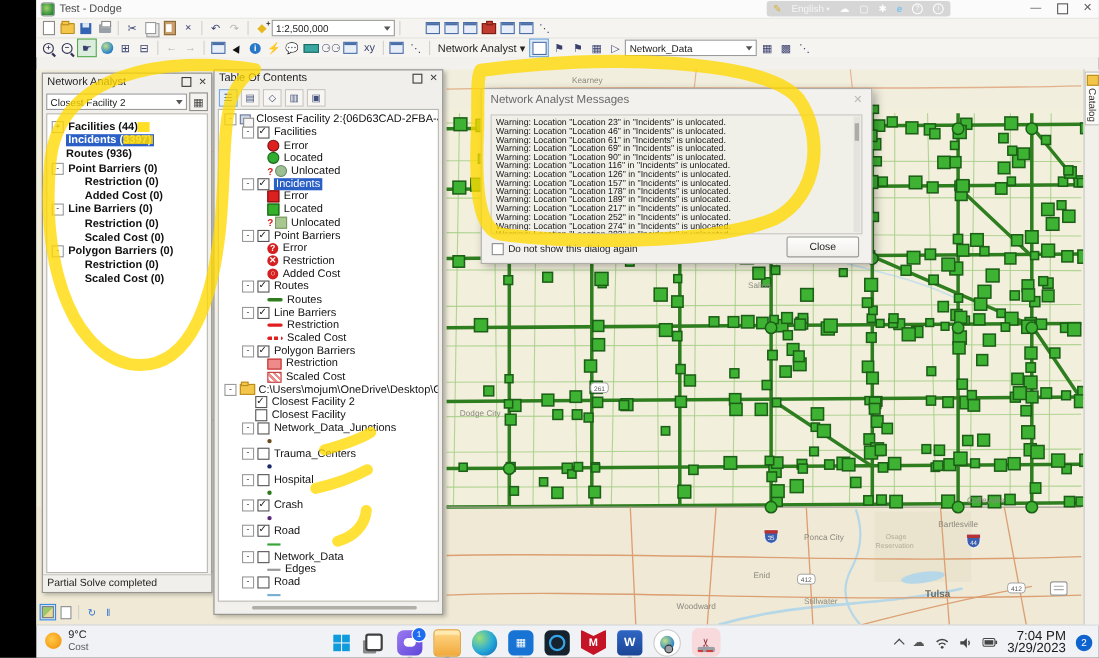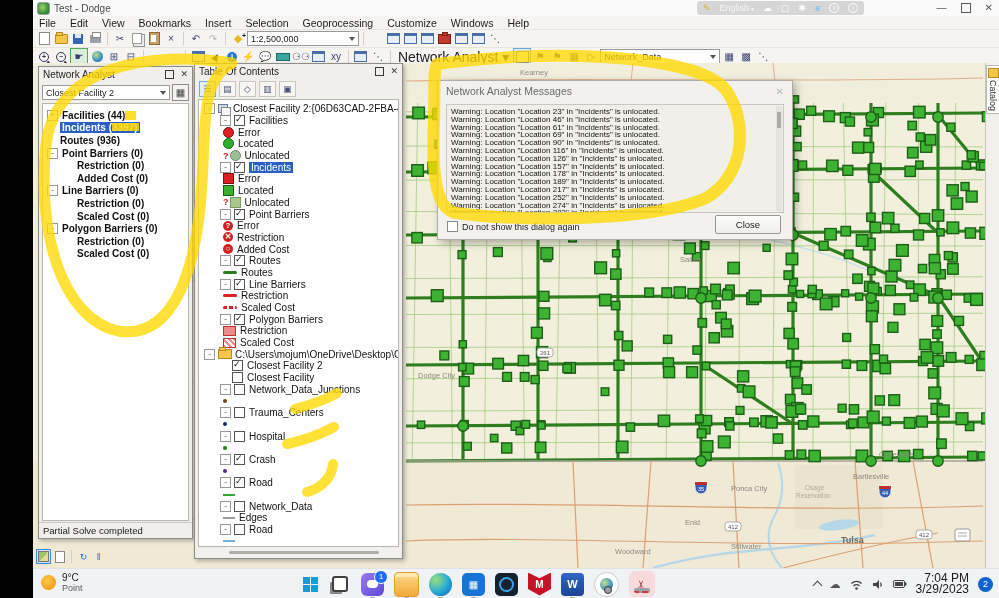--- a/index.html
+++ b/index.html
@@ -22,21 +22,21 @@
   
   #menubar{height:13px;display:flex;align-items:center;gap:14px;padding-left:6px;background:#f5f4f1;font-size:10.5px;color:#1c1c1c}
   .tb{height:17px;display:flex;align-items:center;background:#f5f4f1;border-top:1px solid #e6e4df;padding-left:3px;gap:1px}
   .ic{min-width:16px;height:15px;display:flex;align-items:center;justify-content:center;font-size:10px;color:#3a3f6e;position:relative}
   .ic.dis{color:#b5b5b5}
   .ic.active{border:1px solid #57a84e;background:#dbeedd}
   .ic.active2{border:1px solid #6ea6d8;background:#ddeaf7}
   .tsep{width:1px;height:13px;background:#d2d0ca;margin:0 3px}
   .combo{height:13px;background:#fff;border:1px solid #9a9a9a;font-size:9px;color:#222;display:flex;align-items:center;padding:0 3px;gap:5px;white-space:nowrap}
   .arr{width:0;height:0;border-left:3px solid transparent;border-right:3px solid transparent;border-top:4px solid #555;margin-left:auto}
-  .tb-label{font-size:14px;color:#222;padding:0 3px;white-space:nowrap}
+  .tb-label{font-size:10px;color:#222;padding:0 3px;white-space:nowrap}
   
   .g-page{width:9px;height:11px;background:#fff;border:1px solid #8a8a8a}
   .g-folder{width:11px;height:8px;background:#f3c64a;border:1px solid #b98c20;border-radius:1px;position:relative}
   .g-folder::before{content:"";position:absolute;left:0;top:-3px;width:5px;height:2px;background:#f3c64a;border:1px solid #b98c20}
   .g-save{width:10px;height:10px;background:#3564b0;position:relative}
   .g-save::before{content:"";position:absolute;left:2px;top:0;width:6px;height:4px;background:#dfe8f5}
   .g-print{width:11px;height:8px;background:#9aa0a8;border-radius:1px;position:relative}
   .g-print::before{content:"";position:absolute;left:2px;top:-3px;width:7px;height:4px;background:#fff;border:1px solid #888}
   .g-copy{width:8px;height:9px;background:#fff;border:1px solid #999;box-shadow:2px 2px 0 #e8e8e8,2px 2px 0 1px #999}
   .g-paste{width:9px;height:11px;background:#caa06a;border:1px solid #8a6a3a;position:relative}
@@ -83,21 +83,21 @@
   #toc-panel{left:161px;top:63px;width:207px;height:494px}
   #toc-toolbar{display:flex;align-items:center;gap:3px;padding:2px 4px}
   .toc-tbi{width:15px;height:14px;border:1px solid #c8c6c0;background:#f7f6f3;display:flex;align-items:center;justify-content:center;font-size:9px;color:#44507a}
   .toc-tbi.first{border-color:#7aa8d8;background:#e4eefa}
   #toc-tree{position:absolute;left:3px;right:3px;top:35px;bottom:11px;background:#fff;border:1px solid #b8b6b0;overflow:hidden;padding-top:3px}
   .toc-row{display:flex;align-items:center;height:11.7px;font-size:10px;color:#111;white-space:nowrap}
   .toc-exp{width:9px;height:9px;border:1px solid #999;background:#fff;color:#333;font-size:8px;line-height:7px;text-align:center;margin-right:3px;flex:none}
   .toc-cb{width:9px;height:9px;border:1px solid #555;background:#fff;margin-right:4px;flex:none;position:relative}
   .toc-cb.ck::before{content:"✓";position:absolute;left:0px;top:-2px;font-size:9px;color:#111}
   .toc-sel{background:#2a5fc6;color:#fff;padding:0 2px}
-  .pad0{padding-left:5px}.pad1{padding-left:21px}.pad2{padding-left:24px}
+  .pad0{padding-left:5px}.pad1{padding-left:21px}.pad2{padding-left:44px}
   .tsp{width:12px;flex:none}
   .ticon-group{width:12px;height:10px;position:relative;margin-right:3px;flex:none}
   .ticon-group::before{content:"";position:absolute;left:0;top:0;width:8px;height:7px;background:#cfd8e8;border:1px solid #6a7a9a}
   .ticon-group::after{content:"";position:absolute;left:3px;top:3px;width:8px;height:7px;background:#f7f7f7;border:1px solid #8a8a8a}
   .ticon-folder{width:12px;height:8px;background:#f3c64a;border:1px solid #b98c20;margin-right:3px;flex:none;position:relative}
   .ticon-folder::before{content:"";position:absolute;left:0;top:-3px;width:5px;height:2px;background:#f3c64a;border:1px solid #b98c20}
   .sym{flex:none;margin-right:4px}
   .q{color:#d42020;font-weight:bold;font-size:9px;margin-right:1px}
   .s-cr{width:9px;height:9px;border-radius:50%;background:#dc1f1f;border:1px solid #7a1010}
   .s-cg{width:9px;height:9px;border-radius:50%;background:#31ad31;border:1px solid #156515}
@@ -121,21 +121,21 @@
   #toc-hscroll{position:absolute;left:4px;right:4px;bottom:2px;height:7px;background:#f2f1ee}
   #toc-hthumb{position:absolute;left:30px;width:150px;top:2px;height:3px;background:#b0aea8;border-radius:2px}
   
   #dialog{position:absolute;left:404px;top:80px;width:354px;height:158px;background:#f2f1ee;border:1px solid #aeaca6;box-shadow:3px 3px 8px rgba(0,0,0,.3)}
   #dlg-title{height:20px;display:flex;align-items:center;padding:0 8px;font-size:10.5px;color:#6a6a6a}
   #dlg-x{margin-left:auto;color:#b8b8b8;font-size:10px}
   #dlg-list{position:absolute;left:8px;right:8px;top:23px;height:104px;background:#f0efe8;border:1px solid #c9c7c1;overflow:hidden;padding:3px 10px 0 4px}
   .warn{font-size:8px;line-height:7.8px;color:#161616;white-space:nowrap}
   #dlg-scroll{position:absolute;right:1px;top:1px;bottom:1px;width:6px;background:#e4e3dd}
   #dlg-thumb{position:absolute;right:1px;top:6px;width:4px;height:16px;background:#aeaca6}
-  #dlg-cb-row{position:absolute;left:9px;bottom:7px;display:flex;align-items:center;gap:4px}
+  #dlg-cb-row{position:absolute;left:9px;bottom:7px;display:flex;align-items:flex-start;gap:4px}
   #dlg-cb{width:9px;height:9px;border:1px solid #8a8a8a;background:#fff}
   #dlg-cb-label{font-size:9px;color:#222}
   #dlg-close{position:absolute;right:11px;bottom:5px;width:64px;height:17px;background:linear-gradient(#fdfdfc,#efeeea);border:1px solid #9a9892;border-radius:2px;font-size:9.5px;color:#222;display:flex;align-items:center;justify-content:center}
   
   #mini-toolbar{position:absolute;left:3px;top:549px;display:flex;align-items:center;gap:2px}
   .mi{width:13px;height:13px;display:flex;align-items:center;justify-content:center;font-size:9px;color:#2a6fd0}
   .mi.active{border:1px solid #3f8ad8;background:#cfe3f7}
   .mi .g-page{width:8px;height:10px}
   .mi-map{width:9px;height:9px;background:linear-gradient(135deg,#9cc86a 50%,#e8d89a 50%);border:1px solid #777}
   
@@ -208,32 +208,20 @@
           <span class="ov-ring">i</span>
         </span>
     </div>
     <div id="win-controls">
       <span class="wc">—</span>
       <span class="wc wc-box"></span>
       <span class="wc">✕</span>
     </div>
   </div>
 
-  <div id="menubar">
-      <span>File</span>
-      <span>Edit</span>
-      <span>View</span>
-      <span>Bookmarks</span>
-      <span>Insert</span>
-      <span>Selection</span>
-      <span>Geoprocessing</span>
-      <span>Customize</span>
-      <span>Windows</span>
-      <span>Help</span>
-    </div>
   <div class="tb" id="toolbar1">
       <div class="ic">
         <span class="g-page"></span>
       </div>
       <div class="ic">
         <span class="g-folder"></span>
       </div>
       <div class="ic">
         <span class="g-save"></span>
       </div>
@@ -1157,21 +1145,21 @@
     <rect x="125" y="111" width="11" height="9"></rect>
     <rect x="112" y="123" width="27" height="8"></rect>
   </g>
 </svg>
 
 <div id="taskbar">
   <div id="weather">
     <span id="sun"></span>
     <span>
         <div id="wtemp">9°C</div>
-          <div id="wcond">Point</div>
+          <div id="wcond">Cost</div>
       </span>
   </div>
   <div id="apps">
     <span id="start">
         <span></span>
         <span></span>
         <span></span>
         <span></span>
       </span>
     <span id="app-row" style="display:flex;align-items:center;gap:10px">

